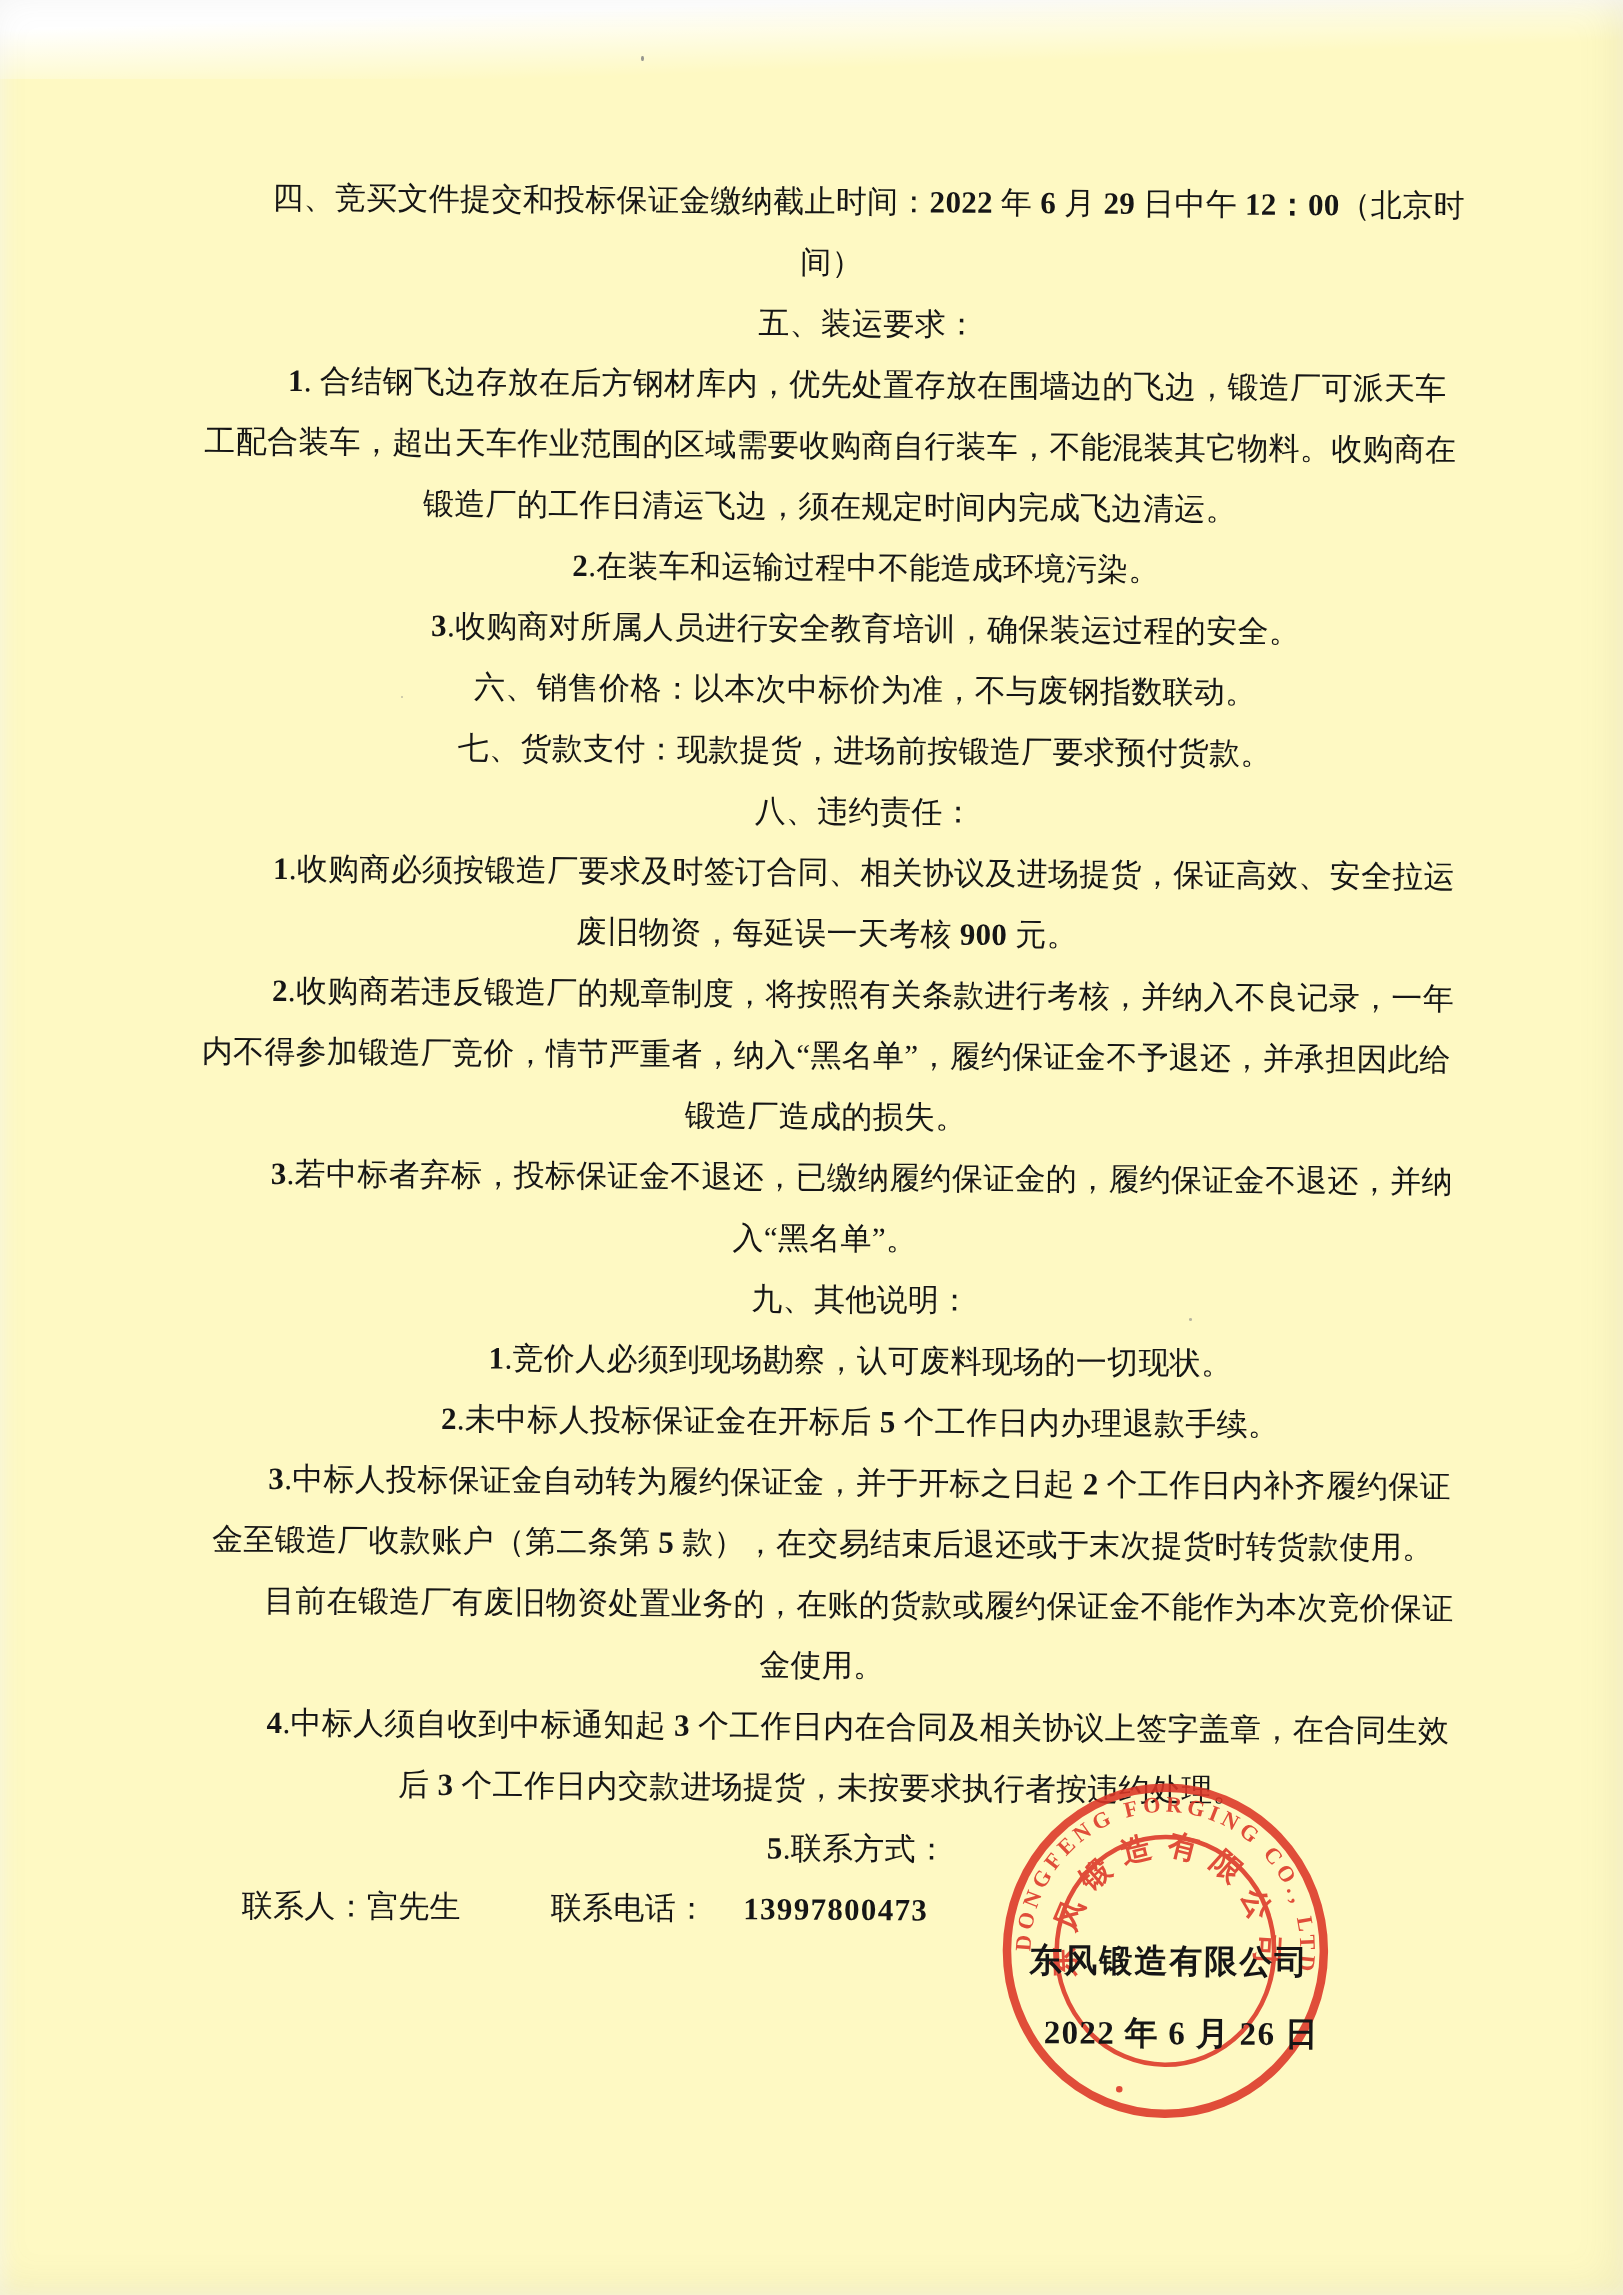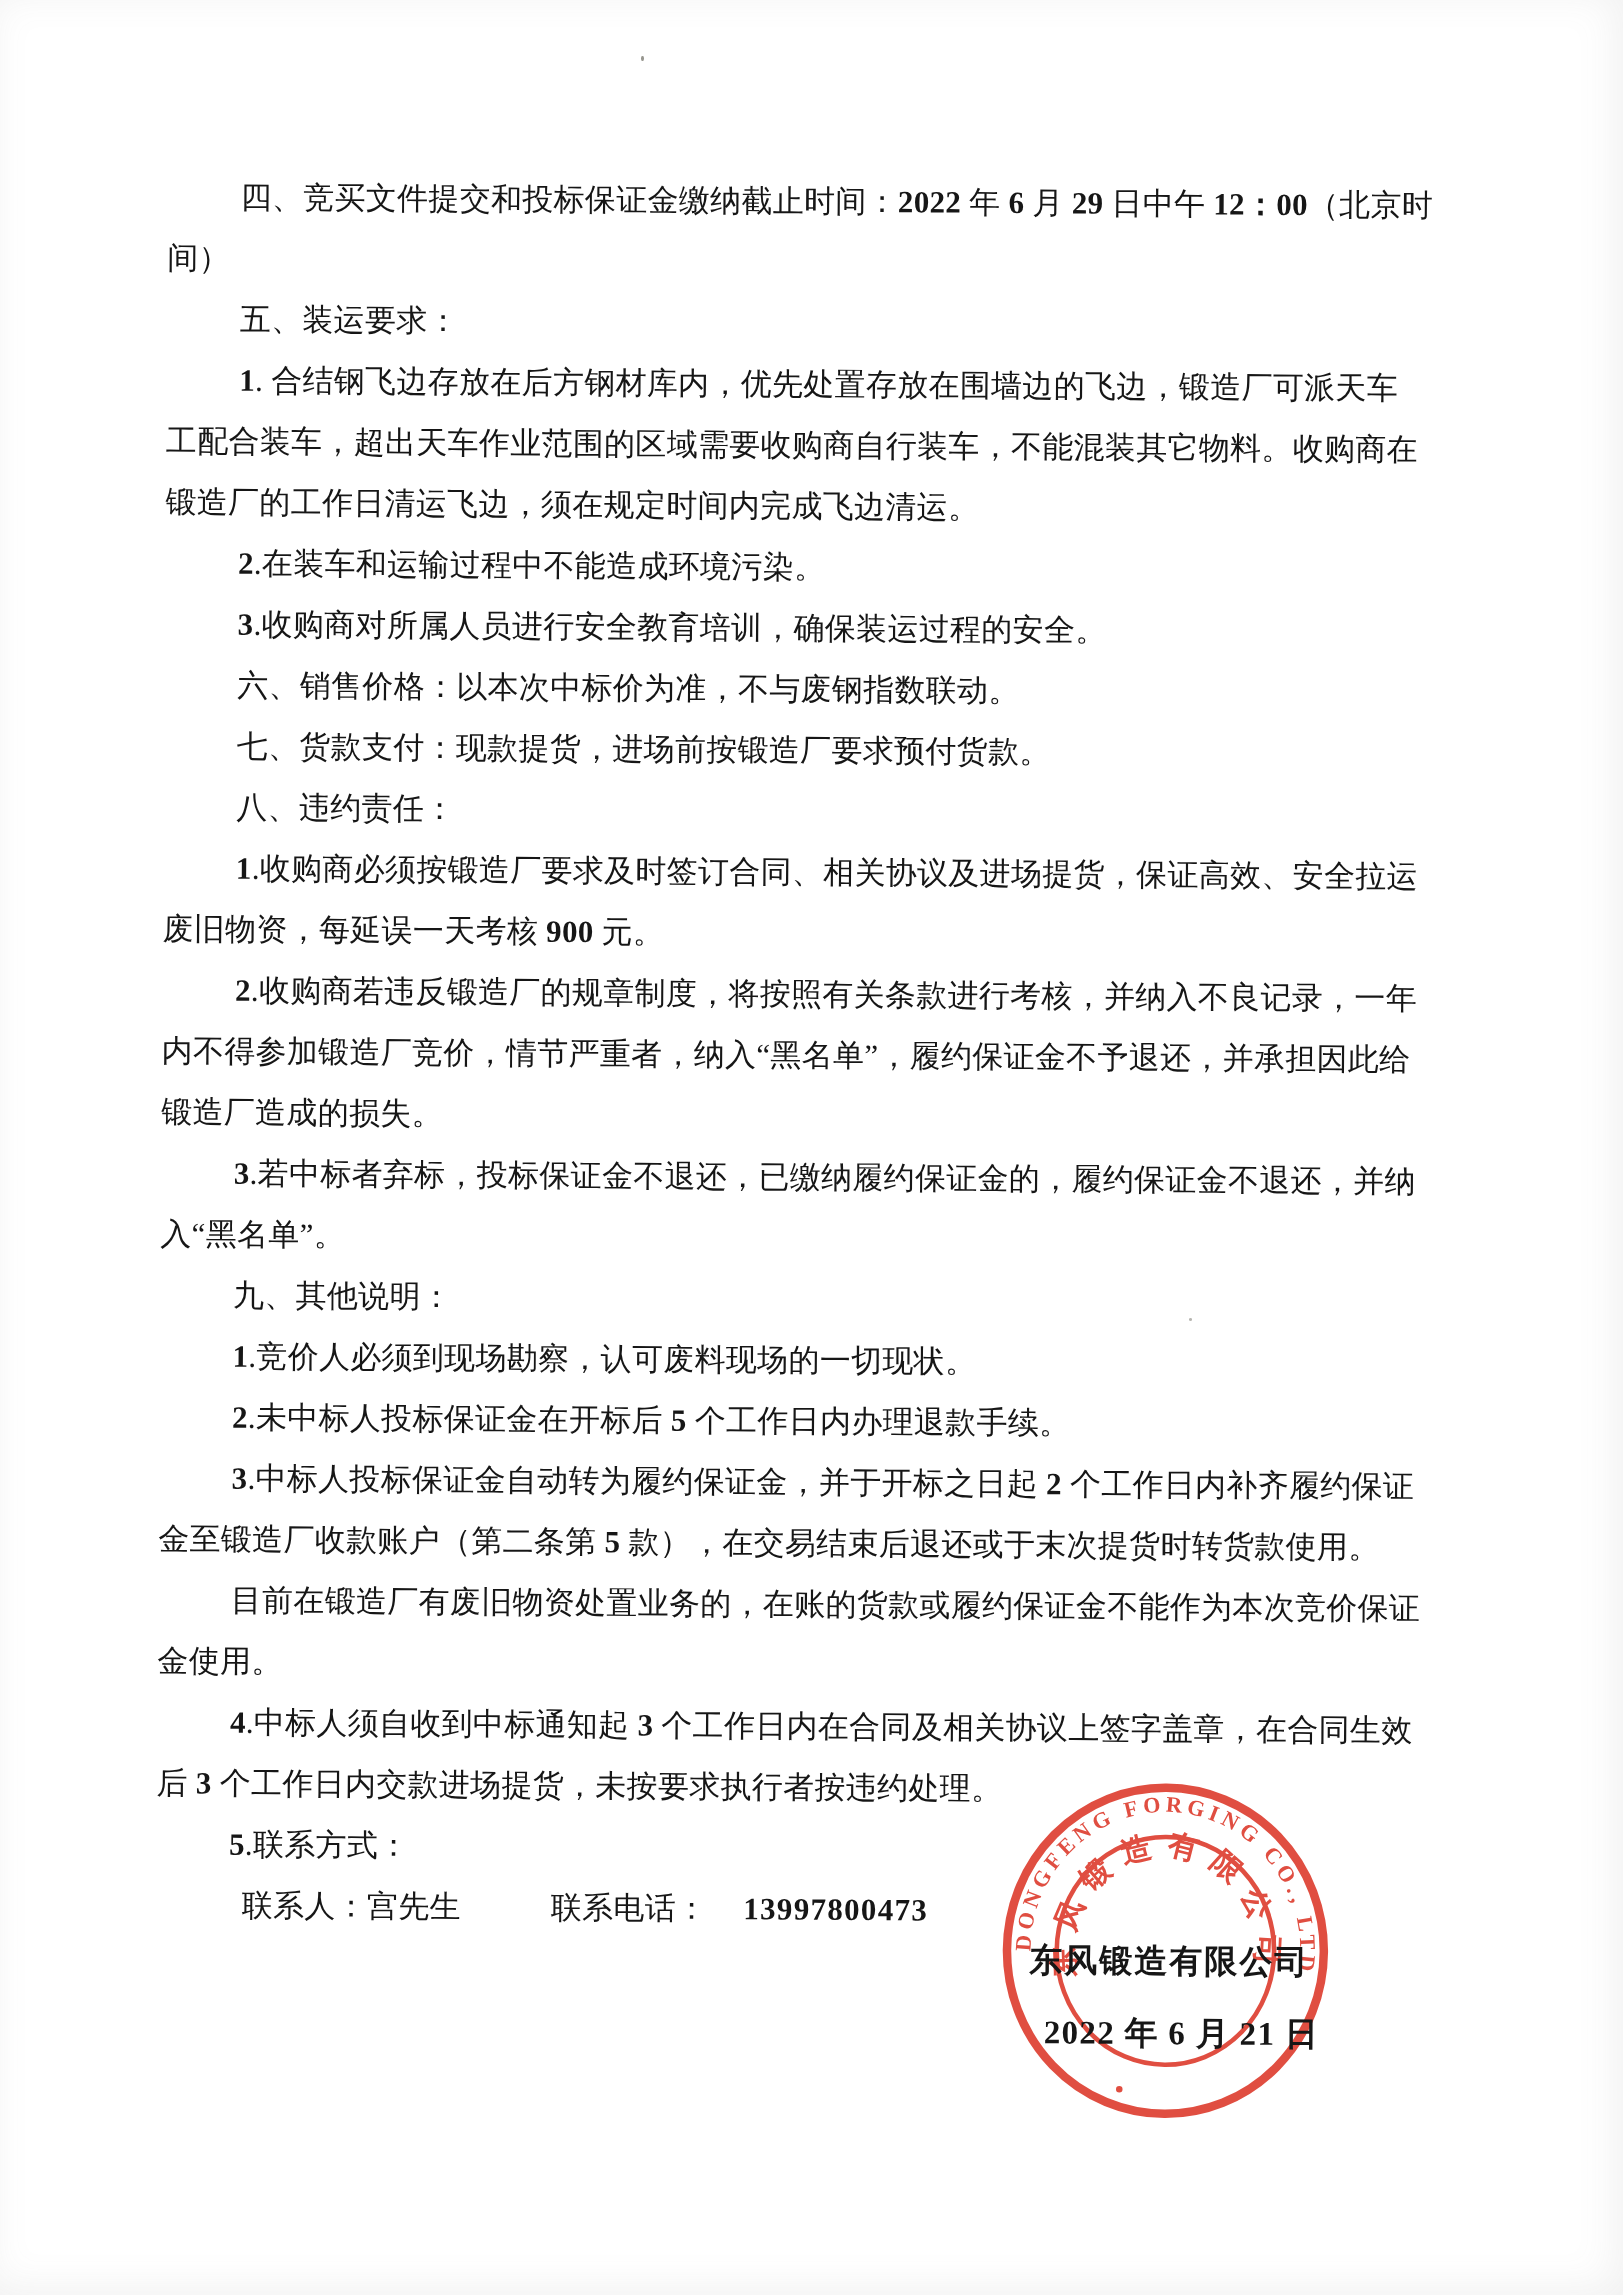--- a/index.html
+++ b/index.html
@@ -1,23 +1,24 @@
 <!DOCTYPE html>
 <html style="font-size:10.5px"><head>
 <meta charset="utf-8">
 <style>
   html,body{margin:0;padding:0;background:#d8d8d6;}
   .page{
     position:relative;
     width:1624px;height:2295px;
     margin:0 auto;
-    background:#ffffff;
+    background:#fef9c3;
     overflow:hidden;
     font-family:"Liberation Serif","DejaVu Serif",serif;
     color:#161616;
+    text-align:center;
   }
   .scan-top{
     position:absolute;top:0;left:0;right:0;height:79px;
     background:linear-gradient(178deg,#ffffff 22%,rgba(255,255,255,0) 72%);
     pointer-events:none;
   }
   .scan-vignette{
     position:absolute;inset:0;
     box-shadow:inset -9.2px -6.5px 39px rgba(120,120,115,0.10), inset 3.9px 0 19.6px rgba(255,255,255,0.5);
     pointer-events:none;
@@ -111,21 +112,21 @@
         </defs>
         <ellipse cx="249" cy="256" rx="242" ry="249" fill="none" stroke="currentColor" stroke-width="13"></ellipse>
         <ellipse cx="249" cy="256" rx="166" ry="174" fill="none" stroke="currentColor" stroke-width="7"></ellipse>
         <text class="stamp-en"><textPath href="#arcEn" startOffset="50%" text-anchor="middle">DONGFENG FORGING CO., LTD</textPath></text>
         <text class="stamp-cn"><textPath href="#arcCn" startOffset="50%" text-anchor="middle">东风锻造有限公司</textPath></text>
         <circle cx="180" cy="468" r="5" fill="currentColor"></circle>
       </svg>
     </div>
 
     <div class="sig-company">东风锻造有限公司</div>
-    <div class="sig-date"><span class="num">2022</span> 年 <span class="num">6</span> 月 <span class="num">21</span> 日</div>
+    <div class="sig-date"><span class="num">2022</span> 年 <span class="num">6</span> 月 <span class="num">26</span> 日</div>
   </div>
 
   <span class="speck s1"></span>
   <span class="speck s2"></span>
   <span class="speck s3"></span>
 
   <div class="scan-vignette"></div>
 </div>
 
 

